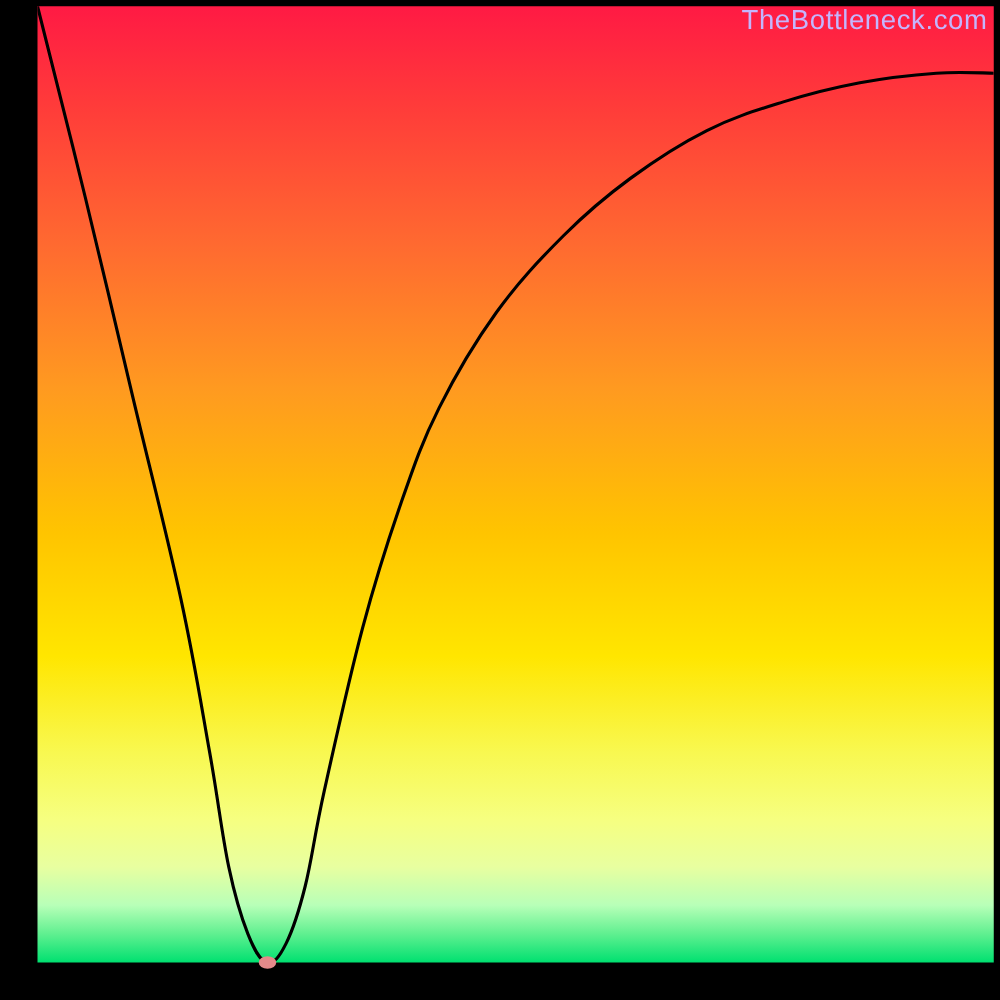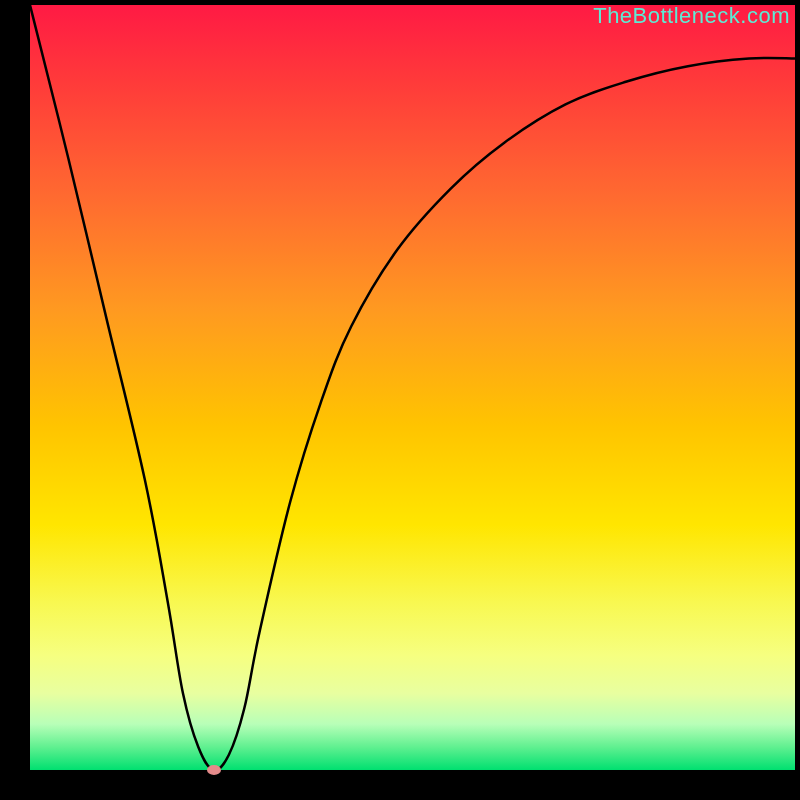--- a/index.html
+++ b/index.html
@@ -60,21 +60,21 @@
     height: 10px;
     border-radius: 50%;
     background: #e48a8a;
     left: 175px;
     top: 758px;
   }
   .watermark {
     position: absolute;
     right: 10px;
     top: 3px;
-    color: #5eead4;
+    color: #c4b5fd;
     font-size: 22px;
     letter-spacing: 0.5px;
   }
 </style>
 </head>
 <body>
 
 <div class="frame">
   <div class="plot-area">
     <div class="gradient-bg"></div>

